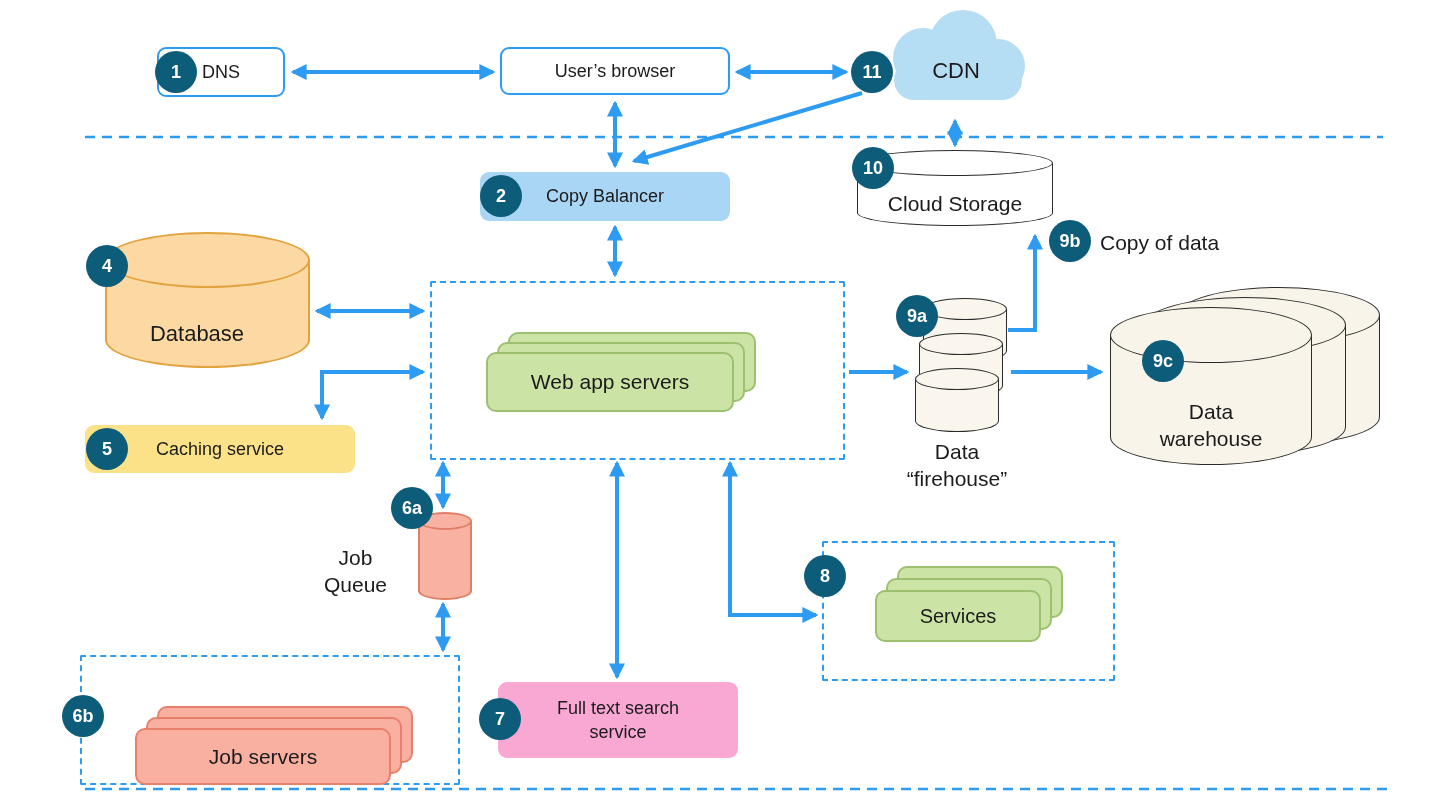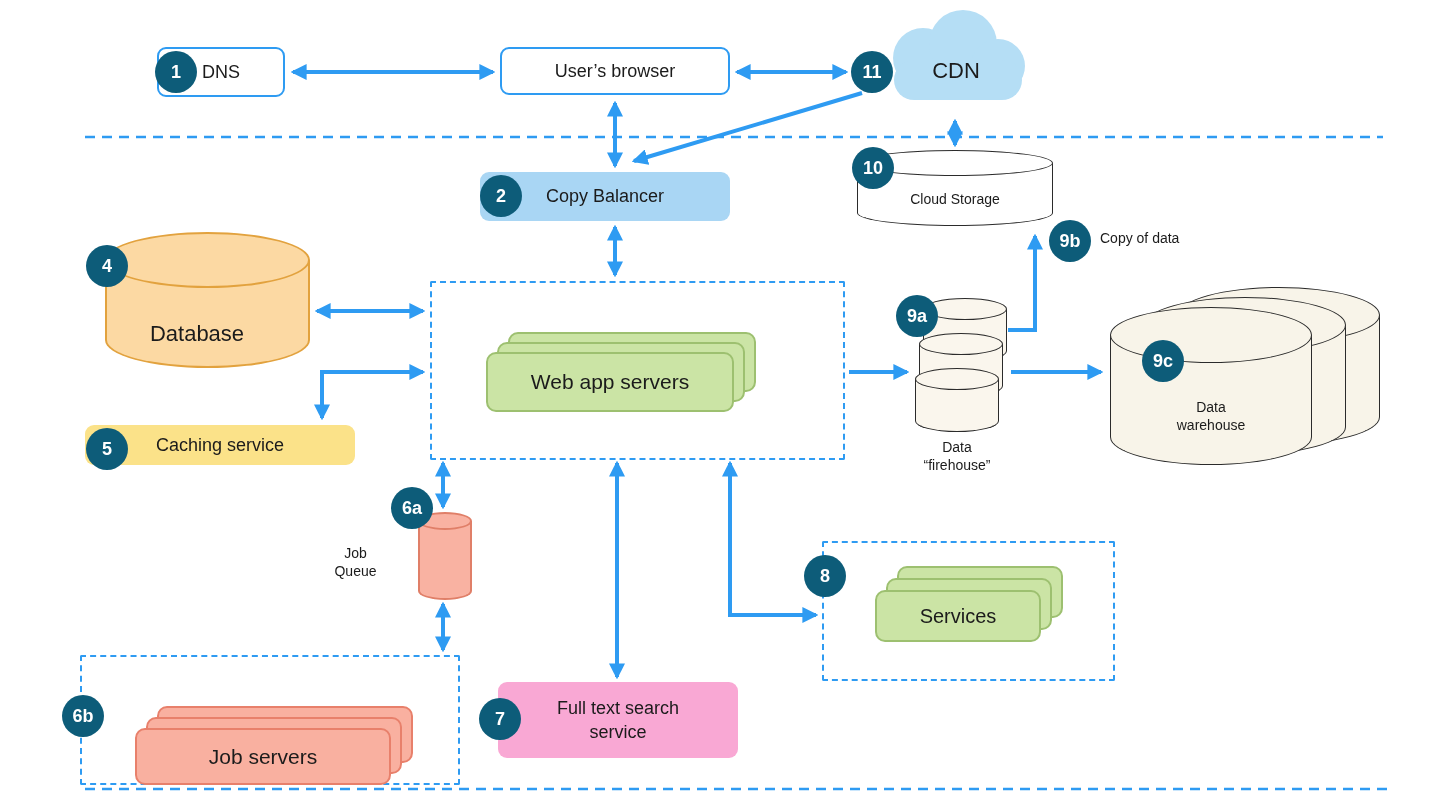--- a/index.html
+++ b/index.html
@@ -3,32 +3,32 @@
 <meta charset="utf-8">
 <style>
   * { margin:0; padding:0; box-sizing:border-box; }
   html,body { background:#ffffff; }
   body { font-family:"Liberation Sans","DejaVu Sans",sans-serif; color:#1b1b1b; }
   .canvas { position:relative; width:1440px; height:800px; background:#ffffff; overflow:hidden; }
 
   
   .region { position:absolute; border:2px dashed #2e9bf2; border-radius:2px; z-index:1; }
   .svg-layer { position:absolute; inset:0; z-index:3; pointer-events:none; }
-  .lbl { position:absolute; z-index:4; font-size:14px; font-weight:500; color:#1b1b1b; white-space:pre-line; text-align:center; line-height:1.3; }
+  .lbl { position:absolute; z-index:4; font-size:21px; font-weight:500; color:#1b1b1b; white-space:pre-line; text-align:center; line-height:1.3; }
   .badge { position:absolute; z-index:5; width:42px; height:42px; border-radius:50%; background:#0d5c79; color:#ffffff;
            font-size:18px; font-weight:700; display:flex; align-items:center; justify-content:center; }
 
   
   .box { position:absolute; display:flex; align-items:center; justify-content:center; border-radius:9px; z-index:2;
          font-size:18px; font-weight:500; text-align:center; white-space:pre-line; line-height:1.35; }
   .box-outline { background:#ffffff; border:2.5px solid #2e9bf2; }
   .box-dns { left:157px; top:47px; width:128px; height:50px; }
   .box-browser { left:500px; top:47px; width:230px; height:48px; }
   .box-lb { left:480px; top:172px; width:250px; height:49px; background:#a9d6f4; }
-  .box-caching { left:85px; top:425px; width:270px; height:40px; background:#fbe289; }
+  .box-caching { left:85px; top:425px; width:270px; height:48px; background:#fbe289; }
   .box-fulltext { left:498px; top:682px; width:240px; height:76px; background:#f9a8d4; }
 
   
   .cdn-card { position:absolute; left:866px; top:6px; width:180px; height:110px; background:#ffffff; border-radius:10px; z-index:2; }
   .cdn-card svg { position:absolute; inset:0; }
   .cdn-label { position:absolute; left:0; right:0; top:52px; text-align:center; font-size:22px; font-weight:500; z-index:4; }
 
   
   .cyl { position:absolute; z-index:2; }
   .cyl .cyl-body { position:absolute; left:0; right:0; top:var(--ry); bottom:0; background:var(--fill);

